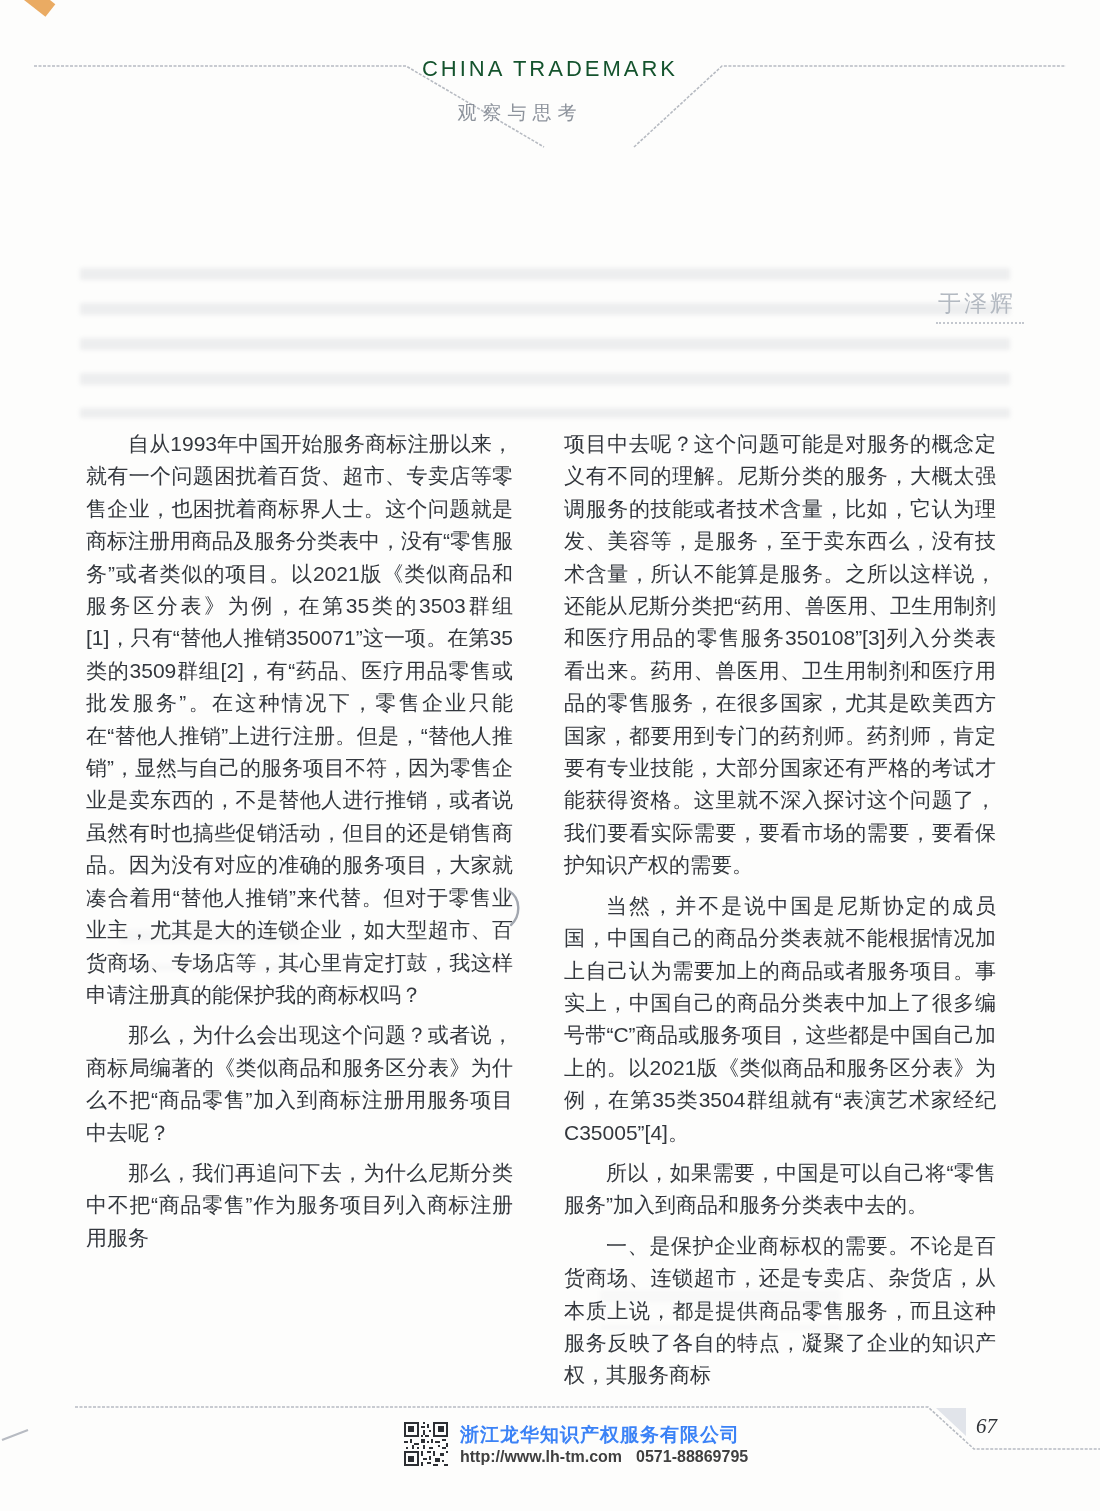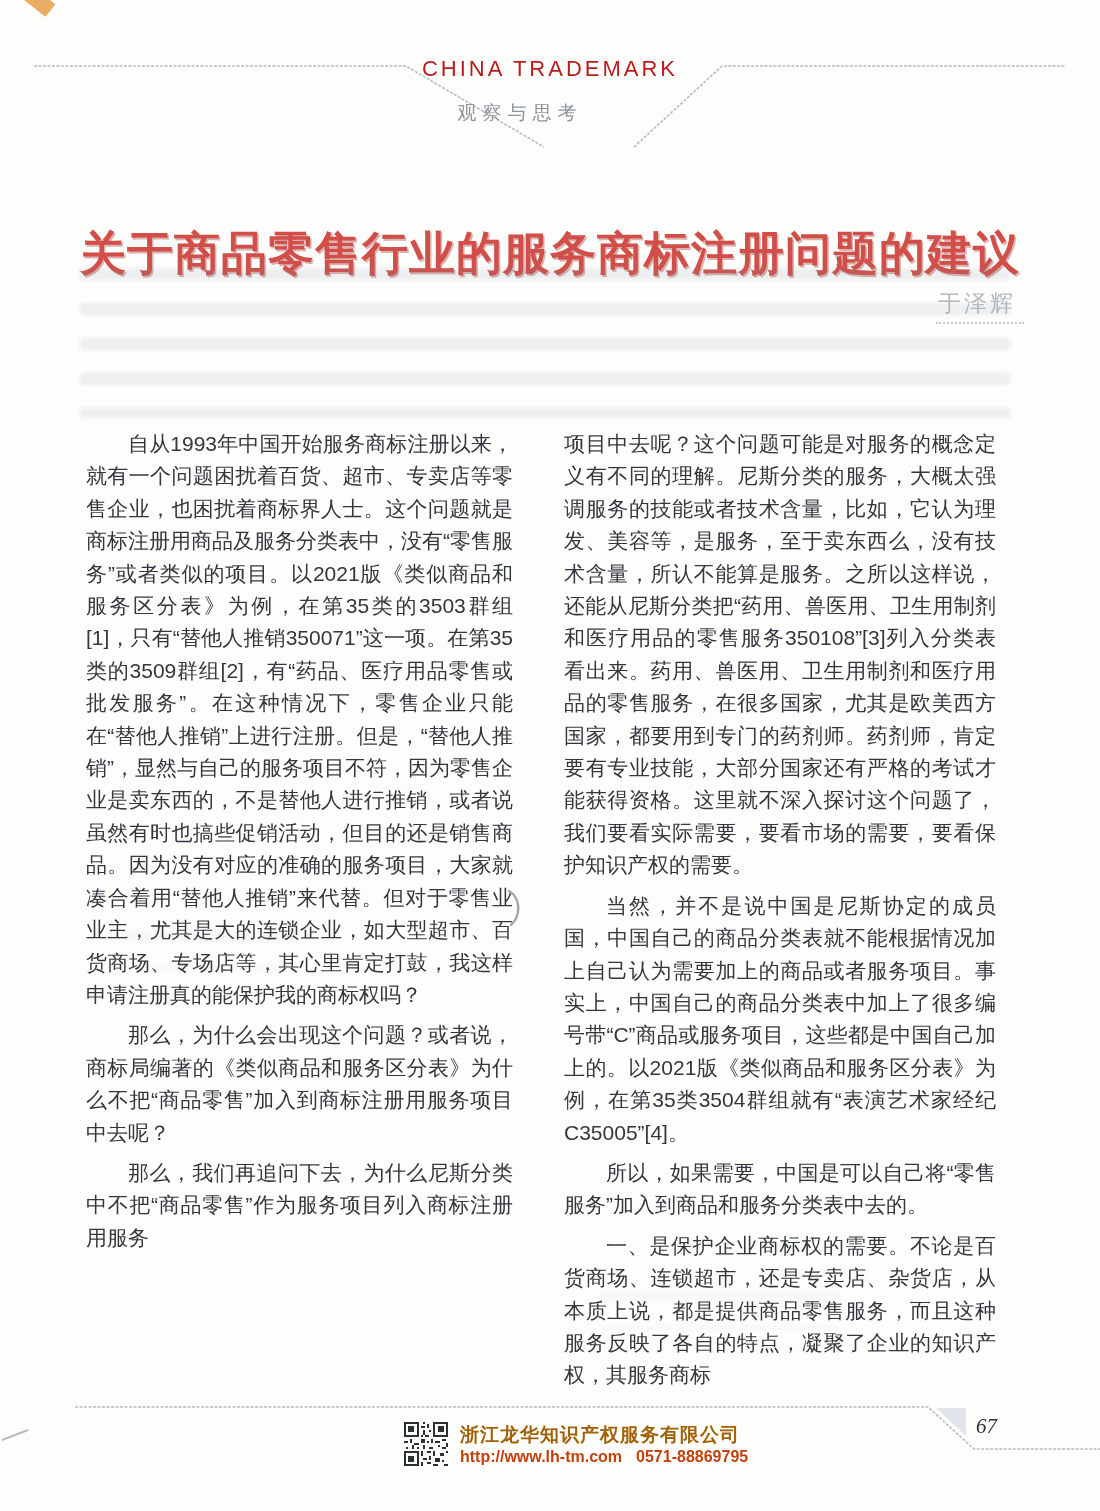--- a/index.html
+++ b/index.html
@@ -9,21 +9,21 @@
     background:#fdfdfc;
     overflow:hidden;
     font-family:"Liberation Sans","DejaVu Sans",sans-serif;
   }
   
   .hdr-svg{position:absolute;left:0;top:0;width:1100px;height:170px;}
   .magazine-name{
     position:absolute;left:0;top:56px;width:1100px;
     text-align:center;
     font-size:22px;letter-spacing:3px;
-    color:#b91c1c;font-weight:400;
+    color:#14532d;font-weight:400;
   }
   .section-name{
     position:absolute;left:0;top:100px;width:1040px;
     text-align:center;
     font-size:19px;letter-spacing:6px;
     color:#8d939c;
   }
   .corner-mark{
     position:absolute;left:20px;top:-8px;width:34px;height:16px;
     background:#e69c48;transform:rotate(38deg);opacity:.85;
@@ -67,25 +67,25 @@
   .col p{margin:8px;text-indent:2em;}
   .col p.cont{text-indent:0;}
   .col-left{left:78px;width:443px;}
   .col-right{left:556px;width:448px;}
   .scan-curve{position:absolute;left:505px;top:888px;width:22px;height:40px;}
   
   .ftr-svg{position:absolute;left:0;top:1398px;width:1100px;height:70px;}
   .qr{position:absolute;left:404px;top:1422px;width:44px;height:44px;}
   .company{
     position:absolute;left:460px;top:1422px;
-    font-size:19px;font-weight:bold;color:#a16207;letter-spacing:1px;
+    font-size:19px;font-weight:bold;color:#3b82f6;letter-spacing:1px;
   }
   .contact{
     position:absolute;left:460px;top:1448px;
-    font-size:16px;font-weight:bold;color:#c2410c;
+    font-size:16px;font-weight:bold;color:#404040;
   }
   .contact span{margin-right:14px;}
   .page-number{
     position:absolute;left:976px;top:1414px;
     font-size:21px;font-style:italic;color:#2e3237;
     font-family:"Liberation Serif","DejaVu Serif",serif;
   }
   .page-number-triangle{
     position:absolute;left:936px;top:1408px;width:0;height:0;
     border-top:28px solid #e1e4ea;
@@ -99,21 +99,20 @@
 
   <div class="corner-mark"></div>
 
   <svg class="hdr-svg" viewBox="0 0 1100 170">
     <polyline points="34,66 406,66 544,147" fill="none" stroke="#b7bbc2" stroke-width="1.6" stroke-dasharray="3,1.5"></polyline>
     <polyline points="634,147 722,66 1066,66" fill="none" stroke="#b7bbc2" stroke-width="1.6" stroke-dasharray="3,1.5"></polyline>
   </svg>
   <div class="magazine-name">CHINA TRADEMARK</div>
   <div class="section-name">观察与思考</div>
 
-  <h1 class="article-title">关于商品零售行业的服务商标注册问题的建议</h1>
   <div class="bleed b1"></div>
   <div class="author">于泽辉</div>
   <div class="author-underline"></div>
 
   <div class="col col-left">
     <p>自从1993年中国开始服务商标注册以来，就有一个问题困扰着百货、超市、专卖店等零售企业，也困扰着商标界人士。这个问题就是商标注册用商品及服务分类表中，没有“零售服务”或者类似的项目。以2021版《类似商品和服务区分表》为例，在第35类的3503群组[1]，只有“替他人推销350071”这一项。在第35类的3509群组[2]，有“药品、医疗用品零售或批发服务”。在这种情况下，零售企业只能在“替他人推销”上进行注册。但是，“替他人推销”，显然与自己的服务项目不符，因为零售企业是卖东西的，不是替他人进行推销，或者说虽然有时也搞些促销活动，但目的还是销售商品。因为没有对应的准确的服务项目，大家就凑合着用“替他人推销”来代替。但对于零售业业主，尤其是大的连锁企业，如大型超市、百货商场、专场店等，其心里肯定打鼓，我这样申请注册真的能保护我的商标权吗？</p>
     <p>那么，为什么会出现这个问题？或者说，商标局编著的《类似商品和服务区分表》为什么不把“商品零售”加入到商标注册用服务项目中去呢？</p>
     <p>那么，我们再追问下去，为什么尼斯分类中不把“商品零售”作为服务项目列入商标注册用服务</p>
   </div>
   <div class="col col-right">

